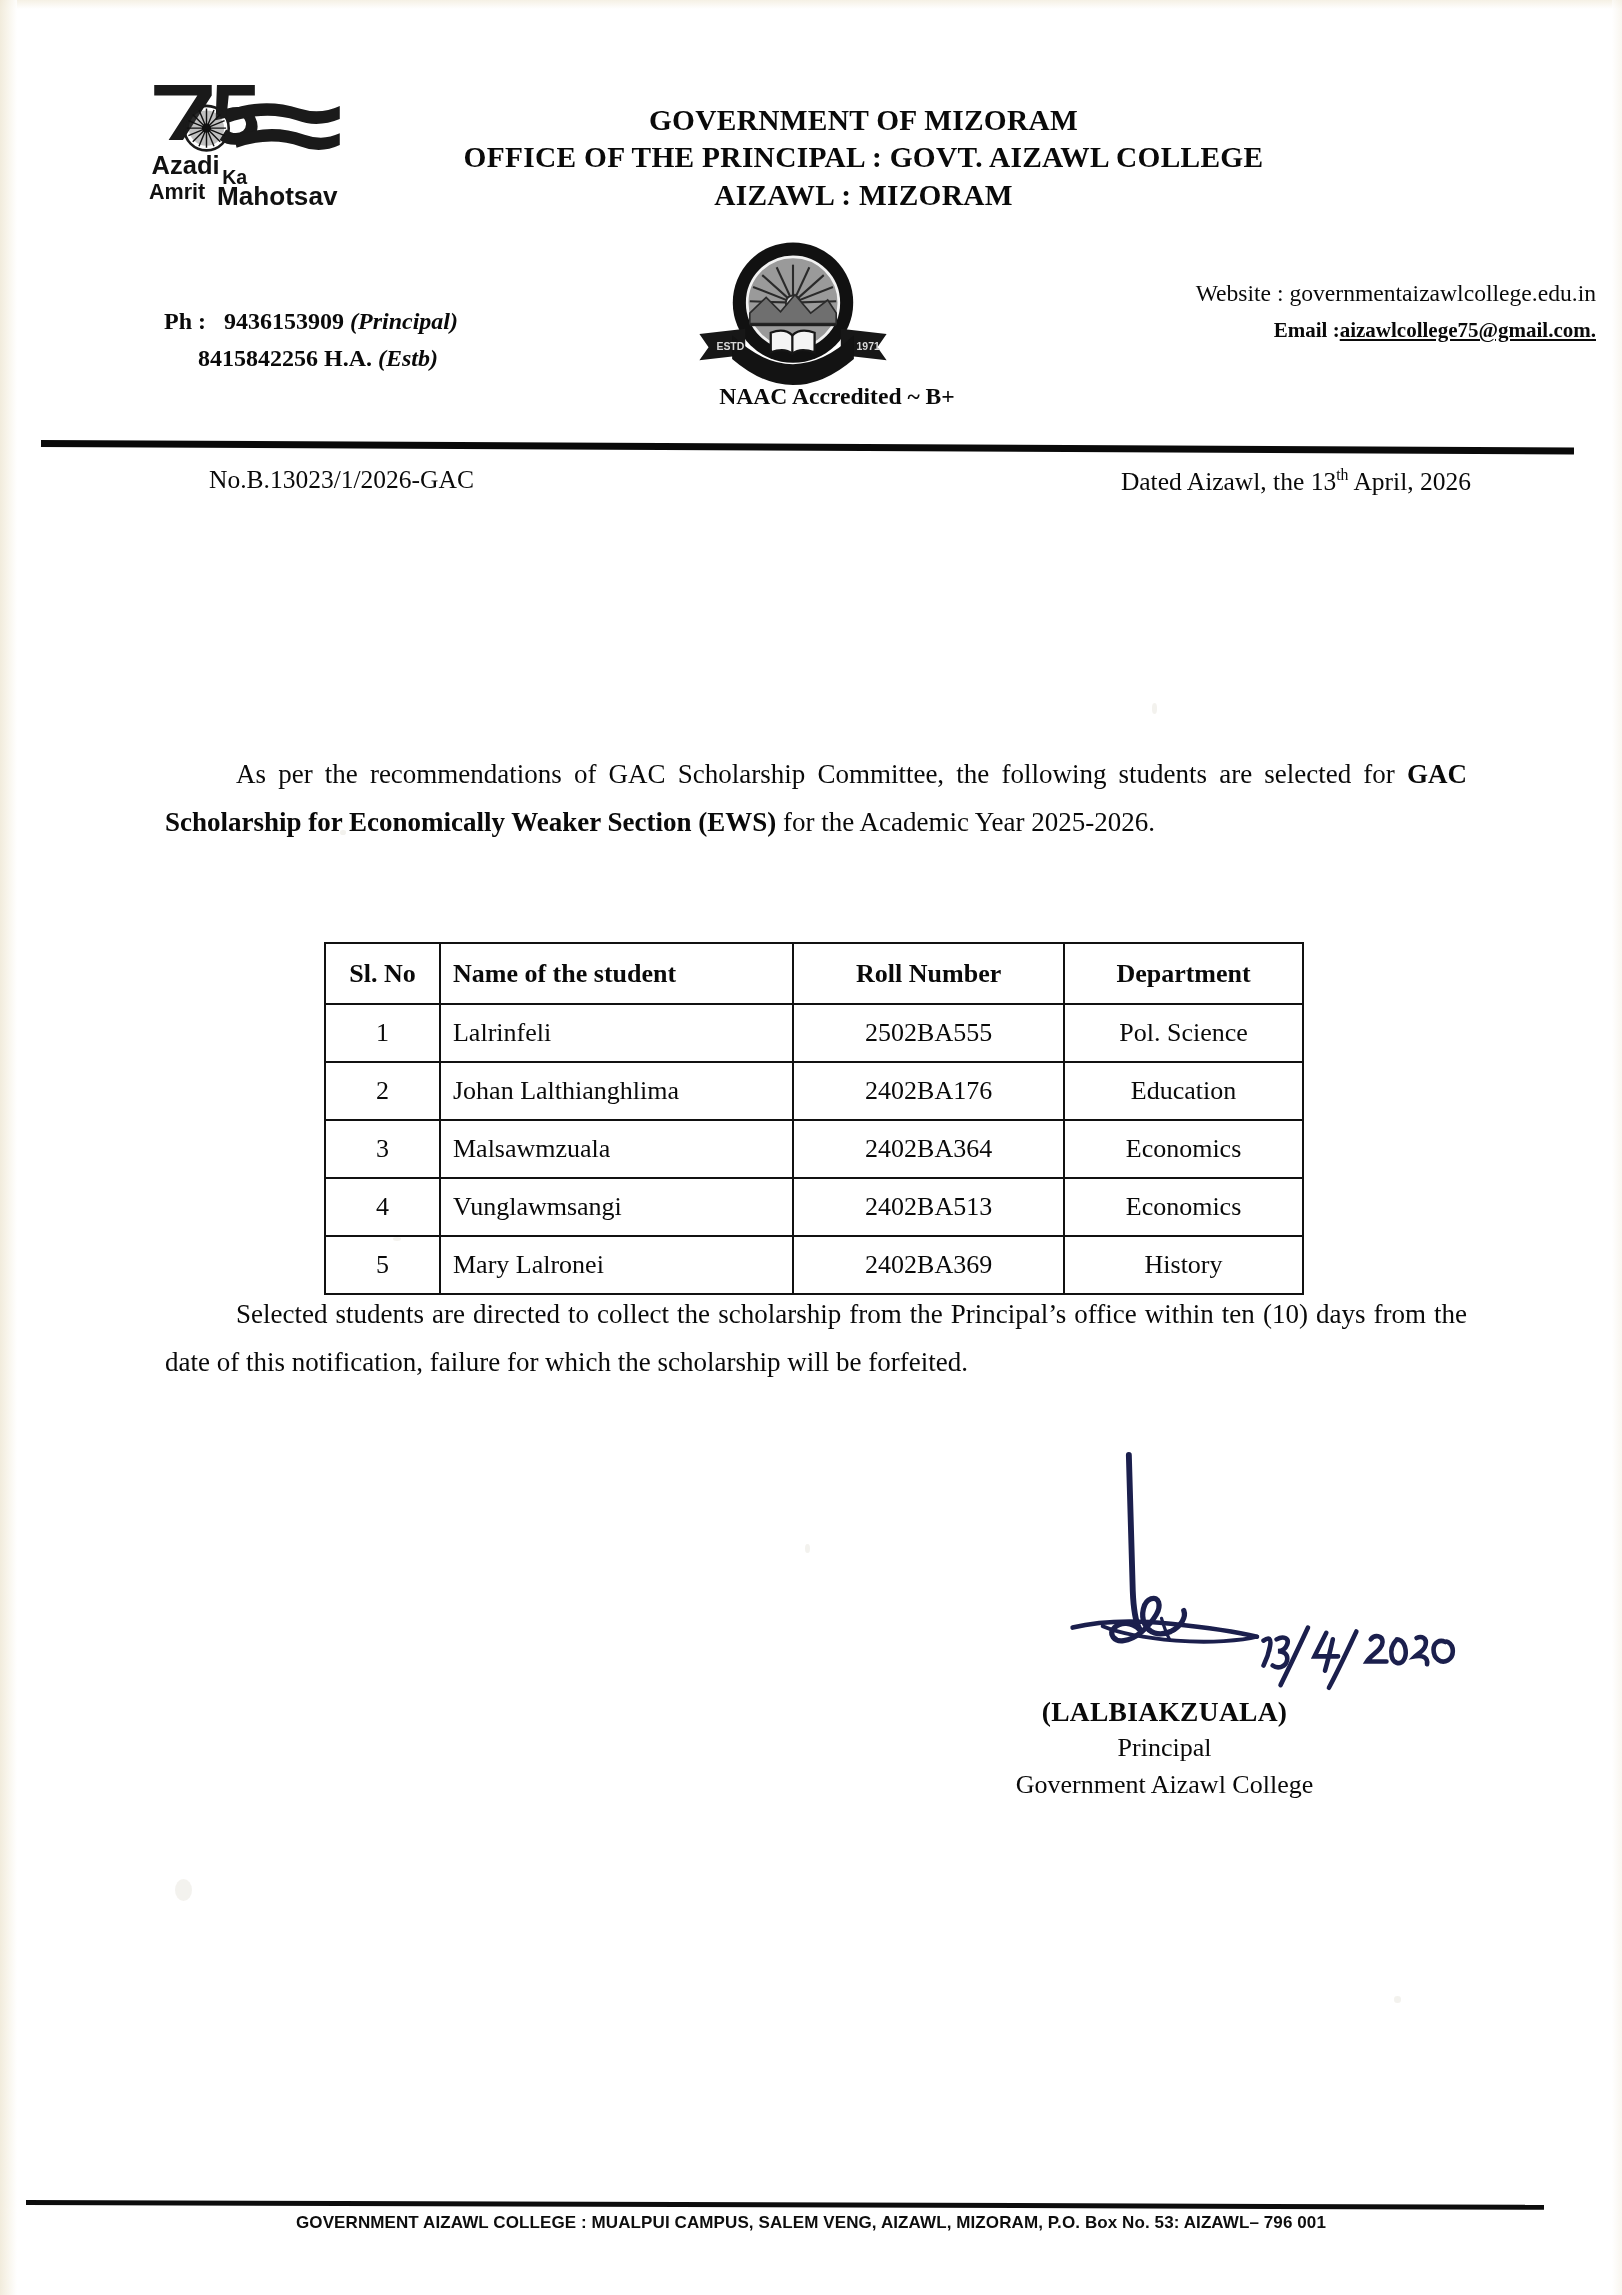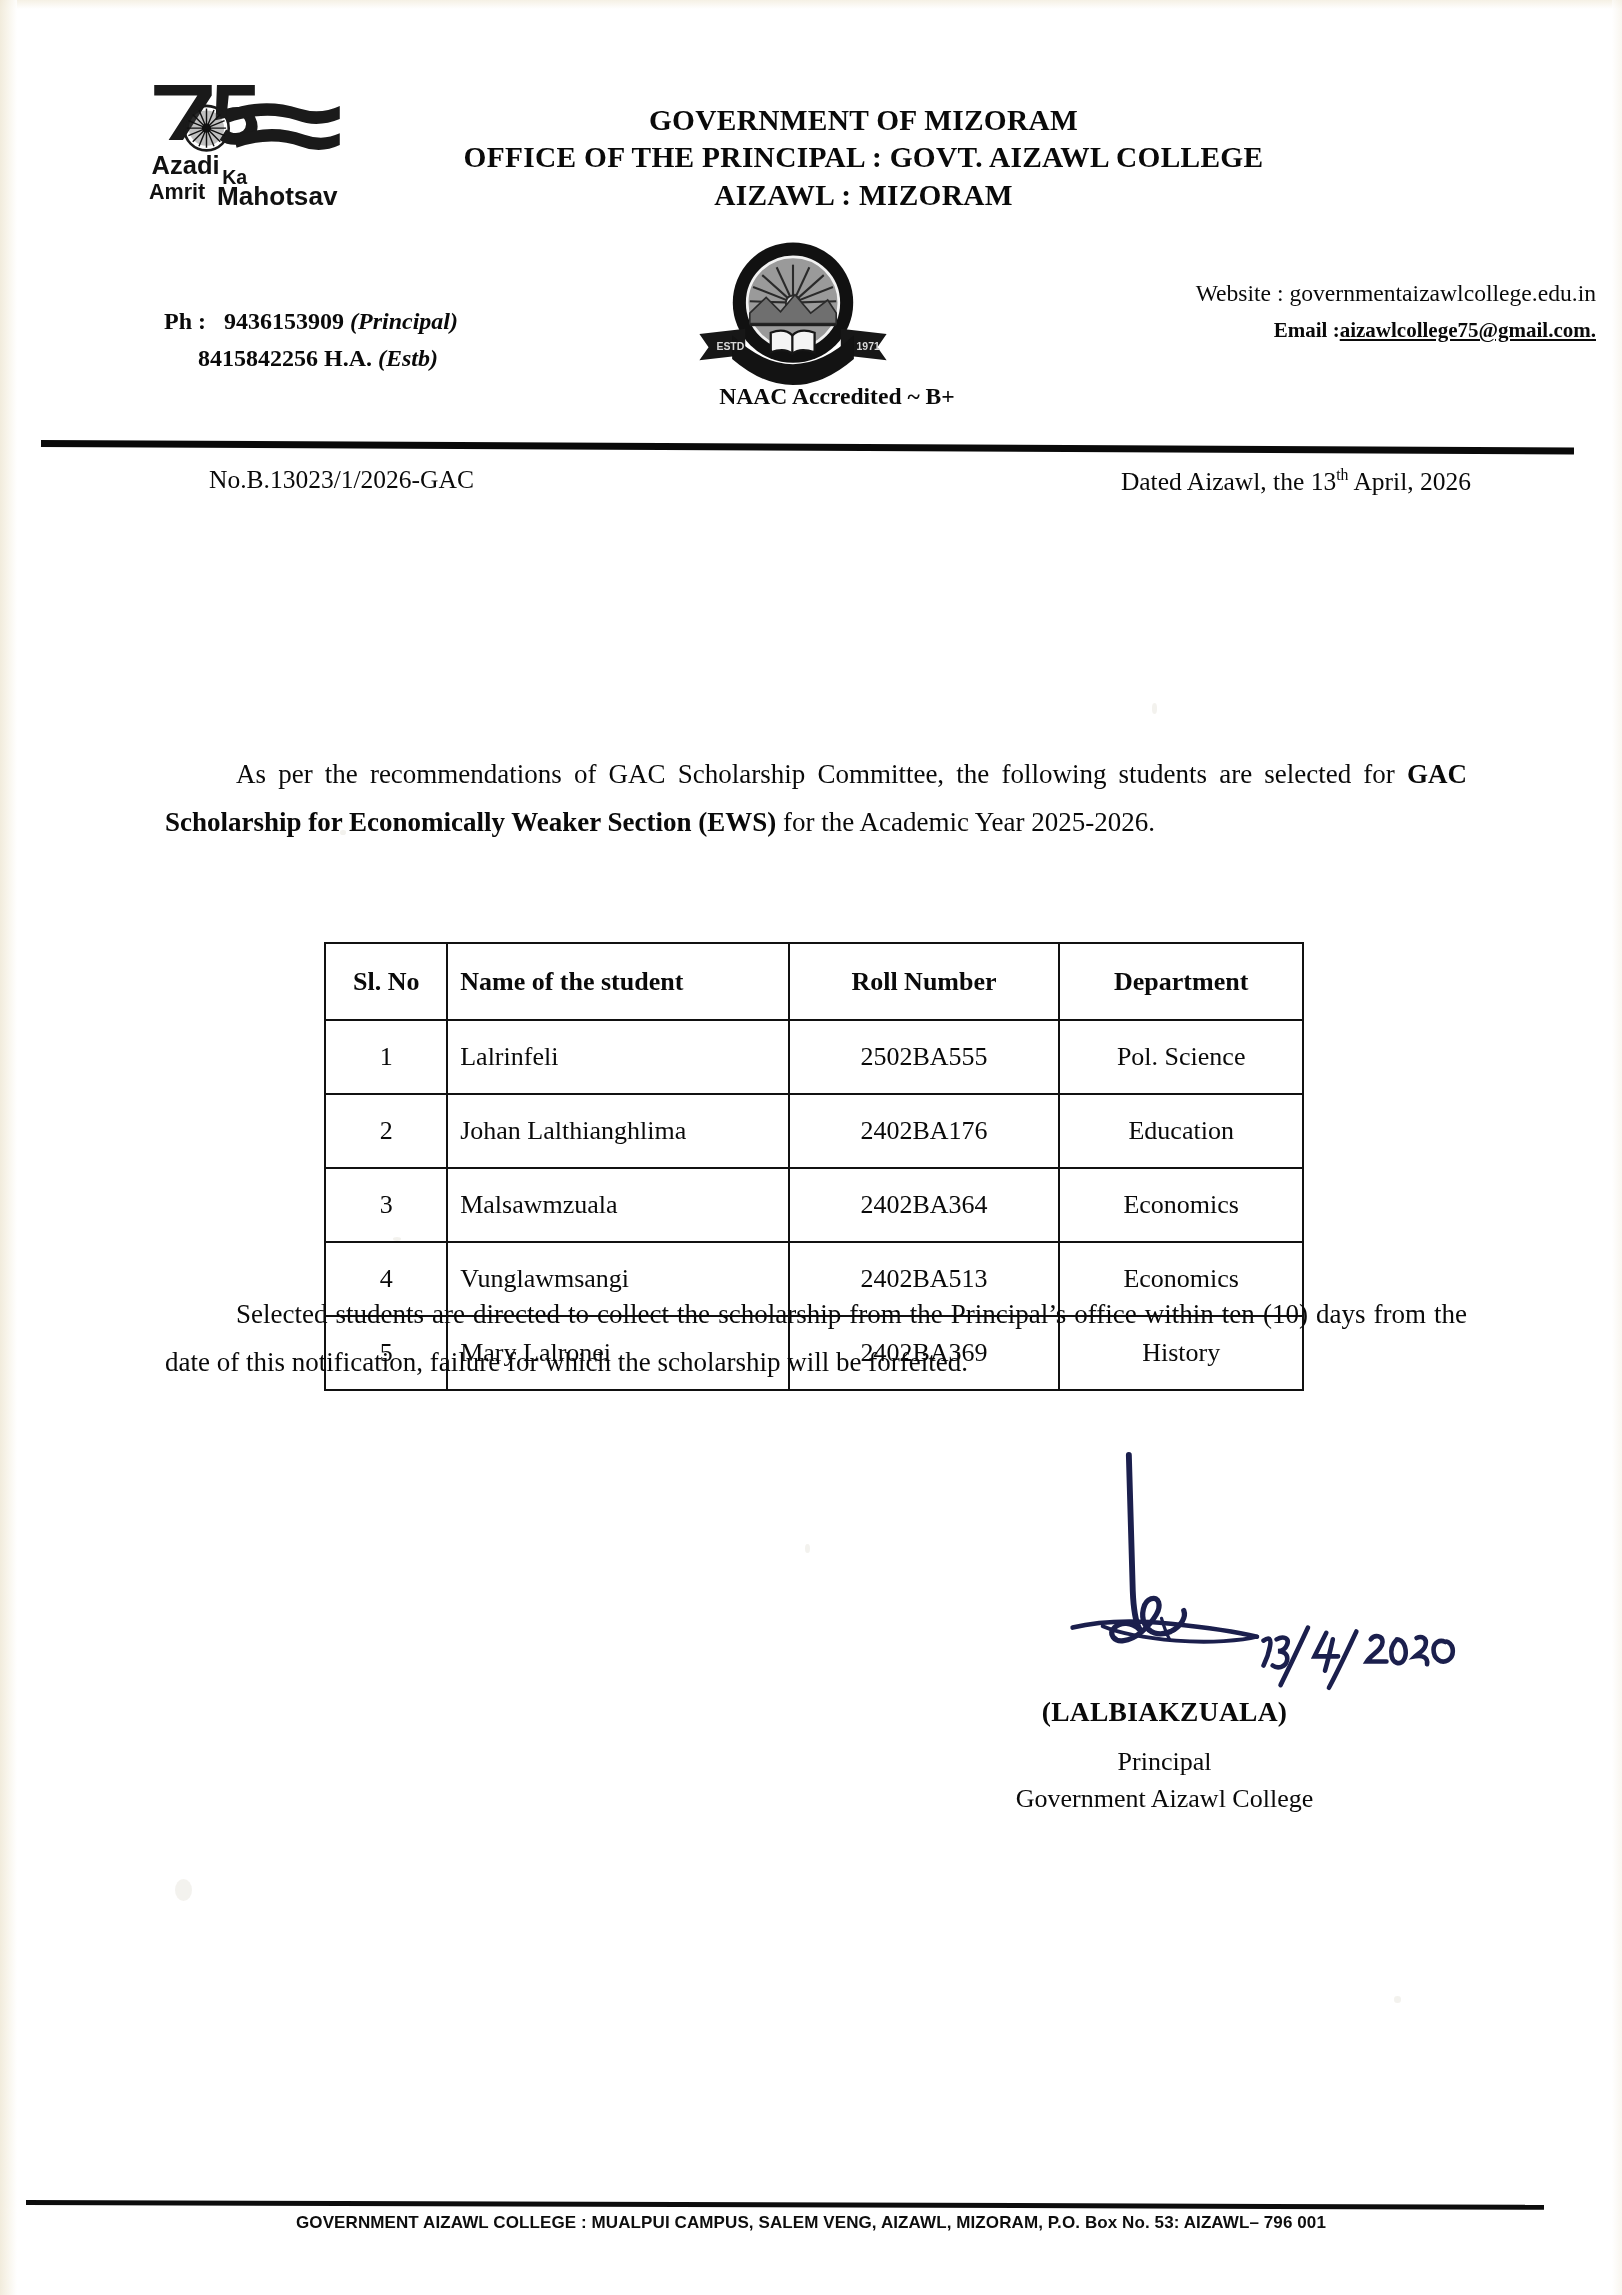--- a/index.html
+++ b/index.html
@@ -198,21 +198,21 @@
   }
   table.students {
     border-collapse: collapse;
     width: 980px;
     font-family: "Liberation Serif", "DejaVu Serif", serif;
     color: #0a0a0a;
   }
   table.students th,
   table.students td {
     border: 2px solid #111;
-    padding: 12px;
+    padding: 4px;
     height: 48px;
     font-size: 26px;
     vertical-align: middle;
   }
   table.students thead th {
     font-weight: bold;
     font-size: 26px;
     text-align: center;
     height: 51px;
   }
@@ -248,21 +248,20 @@
   }
   .sig-name {
     font-weight: bold;
     font-size: 27.5px;
     line-height: 34px;
     letter-spacing: 0.3px;
   }
   .sig-role {
     font-size: 26px;
     line-height: 37px;
-    margin-top: 14px;
   }
   .sig-org {
     font-size: 26px;
     line-height: 37px;
   }
 
   
   .footer-rule {
     position: absolute;
     left: 26px;

